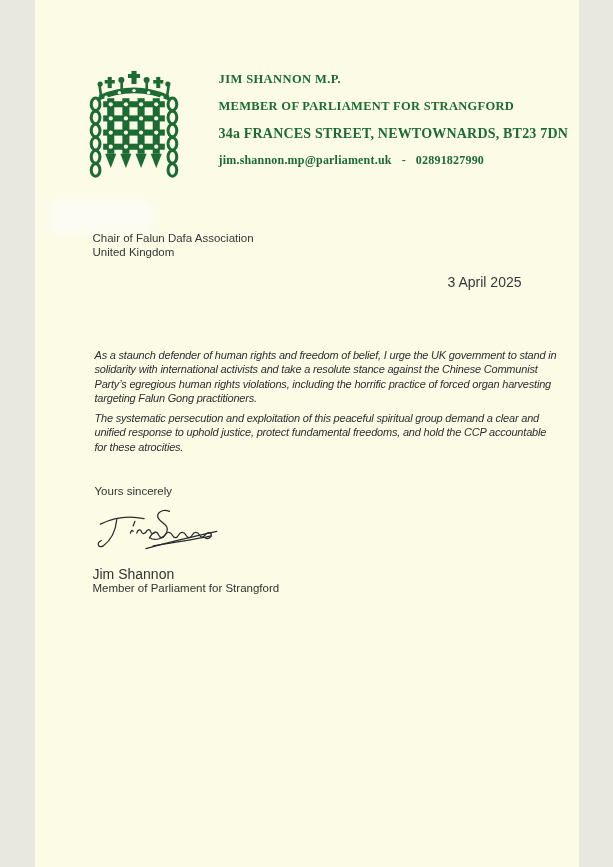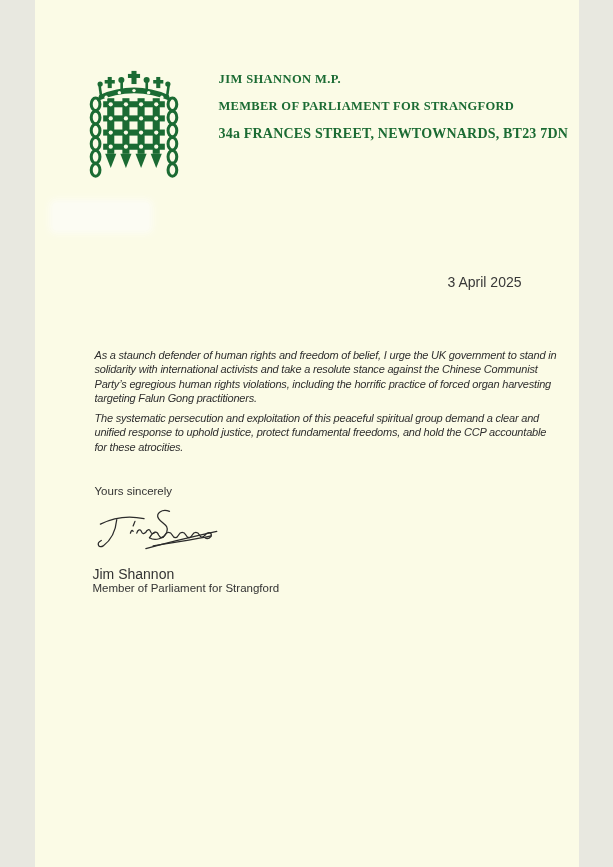--- a/index.html
+++ b/index.html
@@ -157,24 +157,31 @@
       <ellipse cx="83.5" cy="73" rx="4.3" ry="6.2"></ellipse>
       <ellipse cx="83.5" cy="86" rx="4.3" ry="6.2"></ellipse>
       <ellipse cx="83.5" cy="99" rx="4.3" ry="6.2"></ellipse>
     </g>
   </svg>
 
   <div class="lh-text">
     <span class="lh-line lh-name">JIM SHANNON M.P.</span>
     <span class="lh-line lh-role">MEMBER OF PARLIAMENT FOR STRANGFORD</span>
     <span class="lh-line lh-addr">34a FRANCES STREET, NEWTOWNARDS, BT23 7DN</span>
+    <span class="lh-line lh-contact">
+      <span>jim.shannon.mp@parliament.uk</span><span class="lh-sep">-</span><span>02891827990</span>
+    </span>
   </div>
 
   <div class="redaction"></div>
 
+  <div class="recipient">
+    <div>Chair of Falun Dafa Association</div>
+    <div>United Kingdom</div>
+  </div>
 
   <div class="date">3 April 2025</div>
 
 
   <p class="para para1">As a staunch defender of human rights and freedom of belief, I urge the UK government to stand in
 solidarity with international activists and take a resolute stance against the Chinese Communist
 Party’s egregious human rights violations, including the horrific practice of forced organ harvesting
 targeting Falun Gong practitioners.</p>
   <p class="para para2">The systematic persecution and exploitation of this peaceful spiritual group demand a clear and
 unified response to uphold justice, protect fundamental freedoms, and hold the CCP accountable

